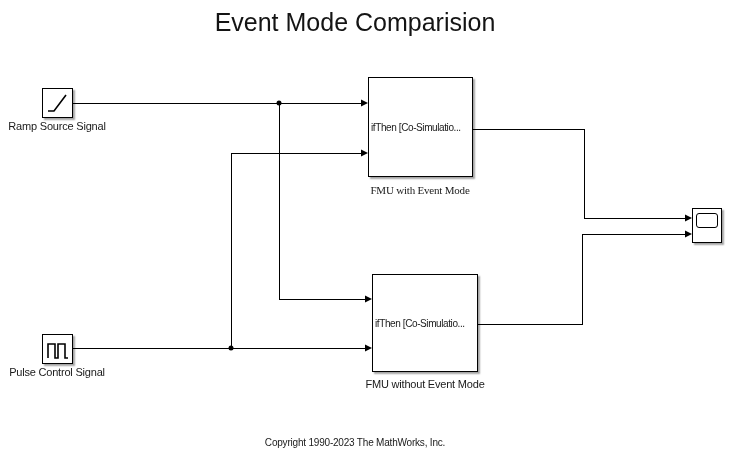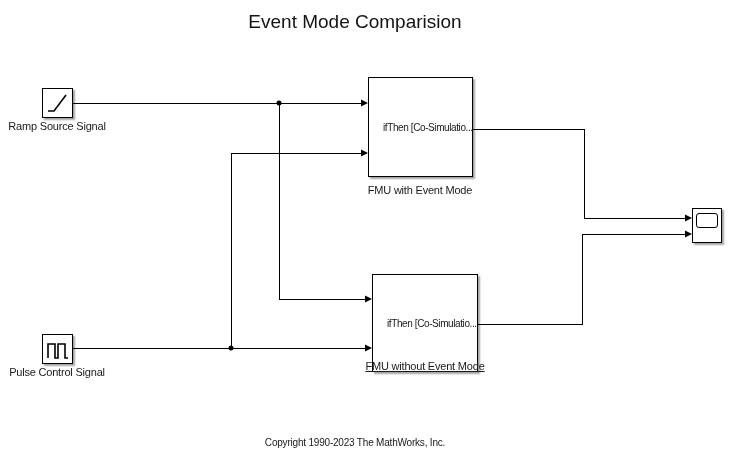--- a/index.html
+++ b/index.html
@@ -2,29 +2,28 @@
 <html><head>
 <meta charset="utf-8">
 <style>
   html,body{margin:0;padding:0;background:#fff;}
   .canvas{
     position:relative;width:733px;height:463px;background:#ffffff;
     font-family:"Liberation Sans", sans-serif;color:#1a1a1a;overflow:hidden;
   }
   .title{
     position:absolute;left:205px;top:10px;width:300px;text-align:center;
-    font-size:19px;line-height:24px;color:#141414;white-space:nowrap;
+    font-size:25px;line-height:24px;color:#141414;white-space:nowrap;
   }
   .wires{position:absolute;left:0;top:0;}
   .wires line,.wires polyline{stroke:#000;stroke-width:1;fill:none;shape-rendering:crispEdges;}
   .wires polygon,.wires circle{fill:#000;stroke:none;}
   .block{
     position:absolute;background:#fff;border:1px solid #000;box-sizing:border-box;
     box-shadow:2px 2px 1.5px rgba(0,0,0,0.35);
-    padding-left:12px;
   }
   .src-icon{position:absolute;left:0;top:0;}
   .fmu{display:flex;align-items:center;}
   .fmu-text{
     display:block;padding-left:2px;font-size:10px;letter-spacing:-0.4px;
     white-space:nowrap;overflow:hidden;width:calc(100% - 2px);color:#1a1a1a;
   }
   .scope-screen{
     position:absolute;left:3px;top:4px;width:20px;height:13px;
     border:1.5px solid #000;border-radius:3px;background:#fff;
@@ -90,26 +89,26 @@
   <div class="block" style="left:42px;top:334px;width:31px;height:30px;">
     <svg class="src-icon" width="29" height="28" viewBox="0 0 29 28">
       <polyline points="5,23 5,9 12,9 12,23 15,23 15,9 22,9 22,23 25,23" fill="none" stroke="#000" stroke-width="1.6"></polyline>
     </svg>
   </div>
   <div class="blabel" style="left:-53px;top:366px;">Pulse Control Signal</div>
 
   <div class="block fmu" style="left:368px;top:77px;width:105px;height:100px;">
     <span class="fmu-text">ifThen [Co-Simulatio...</span>
   </div>
-  <div class="blabel" style="left:310px;top:184px;">FMU with Event Mode</div>
+  <div class="blabel" style="left:310px;top:184px;font-family:Liberation Serif, serif;">FMU with Event Mode</div>
 
   <div class="block fmu" style="left:372px;top:274px;width:106px;height:98px;">
     <span class="fmu-text">ifThen [Co-Simulatio...</span>
   </div>
-  <div class="blabel" style="left:315px;top:360px;text-decoration:underline;">FMU without Event Mode</div>
+  <div class="blabel" style="left:315px;top:378px;">FMU without Event Mode</div>
 
   <div class="block" style="left:692px;top:208px;width:30px;height:35px;">
     <div class="scope-screen"></div>
   </div>
 
   <div class="copyright">Copyright 1990-2023 The MathWorks, Inc.</div>
 
 </div>
 
 </body></html>

